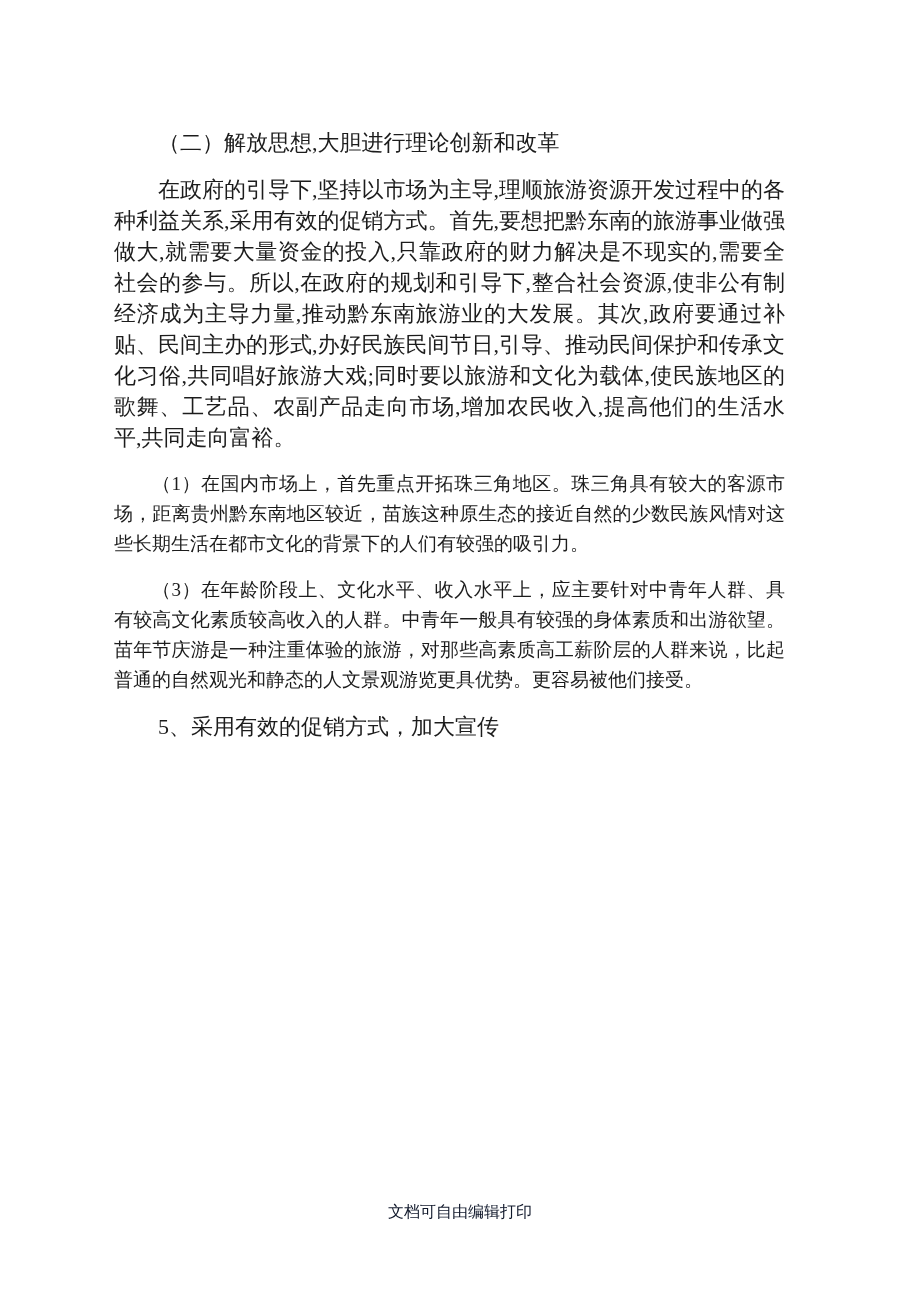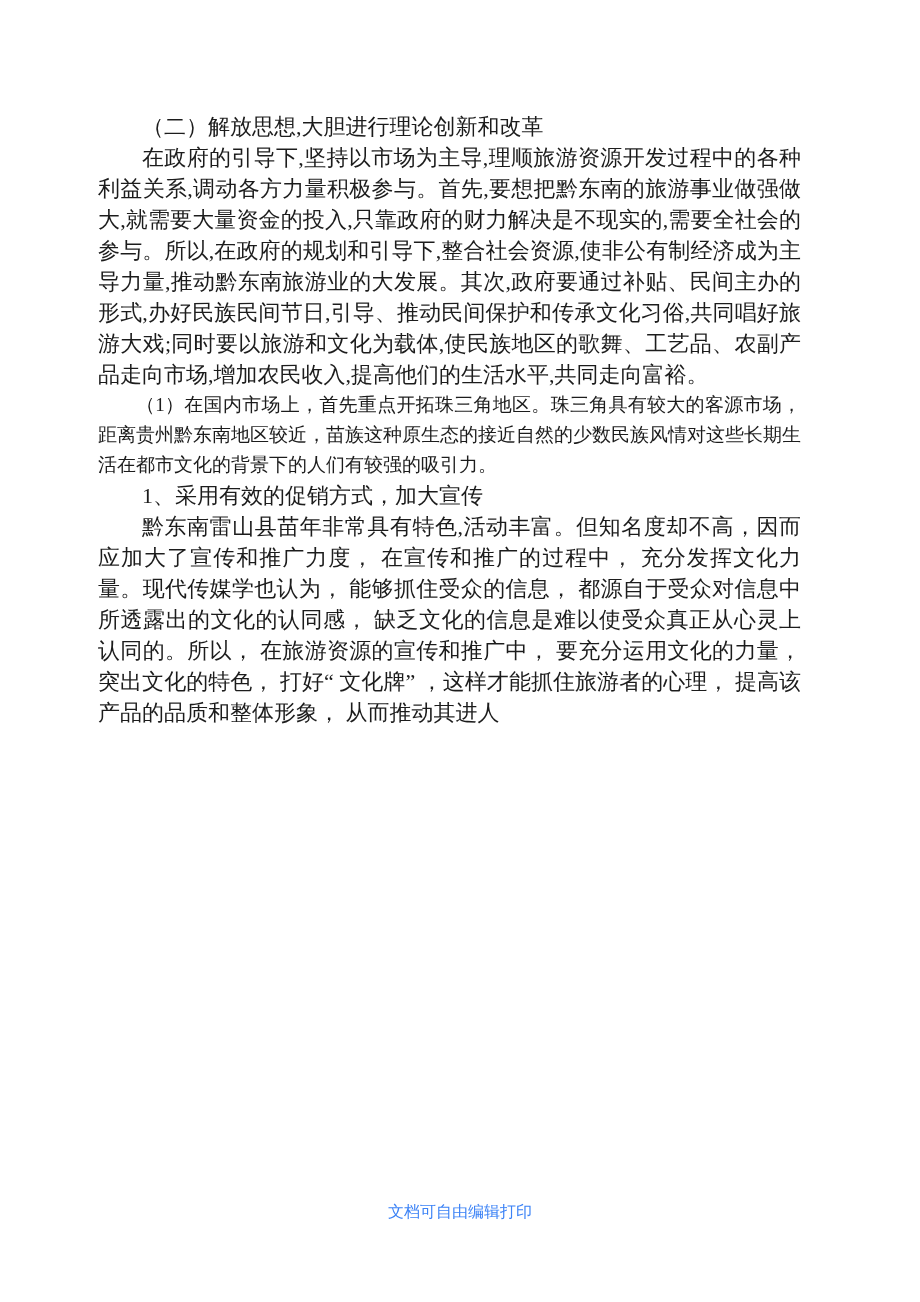--- a/index.html
+++ b/index.html
@@ -14,21 +14,21 @@
     background: #ffffff;
     overflow: hidden;
   }
   .content {
     position: absolute;
     left: 98px;
     top: 111px;
     width: 703px;
   }
   .para {
-    margin: 0;
+    margin: 16px;
     padding: 0;
     font-family: "Liberation Serif", "DejaVu Serif", serif;
     font-size: 22px;
     line-height: 31px;
     color: #1c1c1c;
     text-align: justify;
     text-justify: inter-character;
     text-indent: 2em;
     word-break: break-all;
   }
@@ -38,28 +38,28 @@
   }
   .footer-note {
     position: absolute;
     top: 1202px;
     left: 0;
     width: 920px;
     text-align: center;
     font-family: "Liberation Sans", "DejaVu Sans", sans-serif;
     font-size: 16px;
     line-height: 20px;
-    color: #3b82f6;
+    color: #0f172a;
   }
 </style>
 </head>
 <body>
 
 <div class="page">
   <div class="content">
     <p class="para">（二）解放思想,大胆进行理论创新和改革</p>
-    <p class="para">在政府的引导下,坚持以市场为主导,理顺旅游资源开发过程中的各种利益关系,调动各方力量积极参与。首先,要想把黔东南的旅游事业做强做大,就需要大量资金的投入,只靠政府的财力解决是不现实的,需要全社会的参与。所以,在政府的规划和引导下,整合社会资源,使非公有制经济成为主导力量,推动黔东南旅游业的大发展。其次,政府要通过补贴、民间主办的形式,办好民族民间节日,引导、推动民间保护和传承文化习俗,共同唱好旅游大戏;同时要以旅游和文化为载体,使民族地区的歌舞、工艺品、农副产品走向市场,增加农民收入,提高他们的生活水平,共同走向富裕。</p>
+    <p class="para">在政府的引导下,坚持以市场为主导,理顺旅游资源开发过程中的各种利益关系,采用有效的促销方式。首先,要想把黔东南的旅游事业做强做大,就需要大量资金的投入,只靠政府的财力解决是不现实的,需要全社会的参与。所以,在政府的规划和引导下,整合社会资源,使非公有制经济成为主导力量,推动黔东南旅游业的大发展。其次,政府要通过补贴、民间主办的形式,办好民族民间节日,引导、推动民间保护和传承文化习俗,共同唱好旅游大戏;同时要以旅游和文化为载体,使民族地区的歌舞、工艺品、农副产品走向市场,增加农民收入,提高他们的生活水平,共同走向富裕。</p>
     <p class="para small">（1）在国内市场上，首先重点开拓珠三角地区。珠三角具有较大的客源市场，距离贵州黔东南地区较近，苗族这种原生态的接近自然的少数民族风情对这些长期生活在都市文化的背景下的人们有较强的吸引力。</p>
-    <p class="para">1、采用有效的促销方式，加大宣传</p>
-    <p class="para">黔东南雷山县苗年非常具有特色,活动丰富。但知名度却不高，因而应加大了宣传和推广力度， 在宣传和推广的过程中， 充分发挥文化力量。现代传媒学也认为， 能够抓住受众的信息， 都源自于受众对信息中所透露出的文化的认同感， 缺乏文化的信息是难以使受众真正从心灵上认同的。所以， 在旅游资源的宣传和推广中， 要充分运用文化的力量， 突出文化的特色， 打好“ 文化牌” ，这样才能抓住旅游者的心理， 提高该产品的品质和整体形象， 从而推动其进人</p>
+    <p class="para small">（3）在年龄阶段上、文化水平、收入水平上，应主要针对中青年人群、具有较高文化素质较高收入的人群。中青年一般具有较强的身体素质和出游欲望。苗年节庆游是一种注重体验的旅游，对那些高素质高工薪阶层的人群来说，比起普通的自然观光和静态的人文景观游览更具优势。更容易被他们接受。</p>
+    <p class="para">5、采用有效的促销方式，加大宣传</p>
   </div>
   <div class="footer-note">文档可自由编辑打印</div>
 </div>
 
 </body></html>

